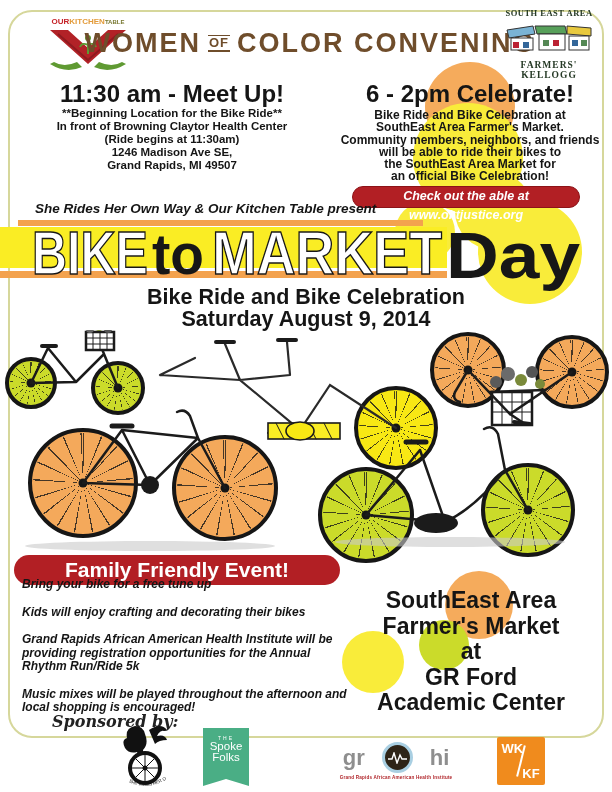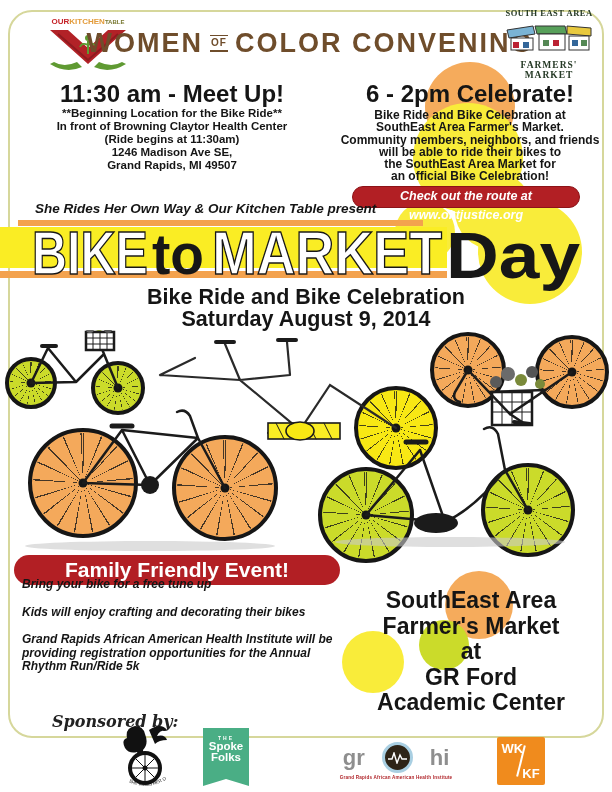--- a/index.html
+++ b/index.html
@@ -10,21 +10,21 @@
   .circle{position:absolute;border-radius:50%;z-index:1;}
   .c-orange{background:#f5ab5c;}
   .c-yellow{background:#f9ec3a;}
   .c-green{background:#cbdb2a;}
 
   
   .okt-logo{position:absolute;left:44px;top:14px;z-index:3;}
   .title{position:absolute;left:112px;top:28px;width:396px;z-index:3;display:flex;
         justify-content:center;align-items:center;font-weight:bold;color:#6f4d2b;
         font-size:27px;letter-spacing:2px;white-space:nowrap;}
-  .title .of{font-size:10px;letter-spacing:1px;border-top:1px solid #6f4d2b;
+  .title .of{font-size:13px;letter-spacing:1px;border-top:1px solid #6f4d2b;
         border-bottom:2px solid #6f4d2b;margin:0 7px;padding:0 1px;line-height:14px;}
   .seafm{position:absolute;left:496px;top:8px;width:106px;z-index:3;text-align:center;
         font-family:"Liberation Serif",serif;color:#263a26;}
   .seafm .t1{font-size:8.5px;letter-spacing:.5px;font-weight:bold;}
   .seafm .t2{font-size:9.5px;letter-spacing:1px;font-weight:bold;}
 
   
   .col-head{position:absolute;top:80px;font-size:24px;font-weight:bold;text-align:center;z-index:4;}
   .meet-head{left:28px;width:288px;}
   .cel-head{left:336px;width:268px;}
@@ -74,21 +74,21 @@
   
   .location{position:absolute;left:340px;top:588px;width:262px;z-index:5;text-align:center;
         font-size:23px;font-weight:bold;line-height:25.5px;}
 
   
   .sponsored-by{position:absolute;left:52px;top:712px;z-index:5;
         font-family:"DejaVu Serif",serif;font-style:italic;font-weight:bold;font-size:16px;color:#222;}
   .sherides{position:absolute;left:115px;top:722px;z-index:5;}
   .spokefolks{position:absolute;left:203px;top:728px;width:46px;height:58px;z-index:5;
         background:#4aae85;clip-path:polygon(0 0,100% 0,100% 100%,50% 88%,0 100%);
-        color:#fff;text-align:center;font-weight:bold;}
+        color:#fff;text-align:center;font-weight:normal;}
   .spokefolks .the{font-size:5px;letter-spacing:2px;margin-top:7px;}
   .spokefolks .w1,.spokefolks .w2{font-size:11.5px;line-height:11px;}
   .graahi{position:absolute;left:328px;top:742px;width:136px;z-index:5;text-align:center;}
   .graahi-row{display:flex;align-items:center;justify-content:center;gap:17px;
         color:#8e8e8e;font-size:22px;font-weight:bold;line-height:24px;}
   .graahi-circle{width:25px;height:25px;border-radius:50%;background:#2e2417;
         border:3px solid #a9cfe2;display:flex;align-items:center;justify-content:center;}
   .graahi-tag{font-size:4.6px;color:#b0252a;font-weight:bold;margin-top:2px;letter-spacing:.2px;}
   .wkkf{position:absolute;left:462px;top:737px;z-index:5;display:flex;gap:8px;align-items:center;flex-direction:column;}
   .wkkf-box{position:relative;width:48px;height:48px;background:#f08b1d;border-radius:2px;
@@ -144,42 +144,42 @@
       <rect x="12" y="20" width="22" height="12" fill="#fff" stroke="#333" stroke-width="1"></rect>
       <rect x="40" y="16" width="26" height="16" fill="#fff" stroke="#333" stroke-width="1"></rect>
       <rect x="70" y="18" width="20" height="14" fill="#fff" stroke="#333" stroke-width="1"></rect>
       <rect x="14" y="24" width="6" height="6" fill="#b23"></rect>
       <rect x="24" y="24" width="6" height="6" fill="#369"></rect>
       <rect x="44" y="22" width="6" height="6" fill="#585"></rect>
       <rect x="54" y="22" width="6" height="6" fill="#b23"></rect>
       <rect x="73" y="22" width="6" height="6" fill="#369"></rect>
       <rect x="82" y="22" width="6" height="6" fill="#585"></rect>
     </svg>
-    <div class="t2">FARMERS' MARKET</div>
+    <div class="t2">FARMERS' KELLOGG</div>
   </div>
 
   <div class="col-head meet-head">11:30 am - Meet Up!</div>
   <div class="col-lines meet-lines">
     <div>**Beginning Location for the Bike Ride**</div>
     <div>In front of Browning Claytor Health Center</div>
     <div>(Ride begins at 11:30am)</div>
     <div>1246 Madison Ave SE,</div>
     <div>Grand Rapids, MI 49507</div>
   </div>
 
   <div class="col-head cel-head">6 - 2pm Celebrate!</div>
   <div class="col-lines cel-lines">
     <div>Bike Ride and Bike Celebration at</div>
     <div>SouthEast Area Farmer's Market.</div>
     <div>Community members, neighbors, and friends</div>
     <div>will be able to ride their bikes to</div>
     <div>the SouthEast Area Market for</div>
     <div>an official Bike Celebration!</div>
   </div>
-  <div class="route-pill">Check out the route at www.oktjustice.org</div>
+  <div class="route-pill">Check out the able at www.oktjustice.org</div>
 
   <div class="presents">She Rides Her Own Way &amp; Our Kitchen Table present</div>
 
   <div class="stripe stripe-top"></div>
   <div class="band"></div>
   <div class="stripe stripe-bottom"></div>
   <svg class="banner-svg" width="612" height="82" viewBox="0 0 612 82">
     <text class="banner-outline" x="32" y="60" font-size="62" textLength="116" lengthAdjust="spacingAndGlyphs">BIKE</text>
     <text class="banner-solid" x="152" y="60" font-size="58" textLength="52" lengthAdjust="spacingAndGlyphs">to</text>
     <text class="banner-outline" x="212" y="60" font-size="62" textLength="230" lengthAdjust="spacingAndGlyphs">MARKET</text>
@@ -239,20 +239,21 @@
       <path d="M468 40 L510 84 L572 42 M510 84 L522 92 M490 62 L545 60 M468 40 L455 62 Q452 70 460 72"></path>
       <path d="M514 92 L530 94" stroke-width="4"></path>
     </g>
   </svg>
 
   <div class="family-banner">Family Friendly Event!</div>
   <div class="family-items">
     <p>Bring your bike for a free tune up</p>
     <p>Kids will enjoy crafting and decorating their bikes</p>
     <p style="width:322px;">Grand Rapids African American Health Institute will be providing registration opportunities for the Annual Rhythm Run/Ride 5k</p>
+    <p>Music mixes will be played throughout the afternoon and local shopping is encouraged!</p>
   </div>
 
   <div class="location">
     <div>SouthEast Area</div>
     <div>Farmer's Market</div>
     <div>at</div>
     <div>GR Ford</div>
     <div>Academic Center</div>
   </div>
 

